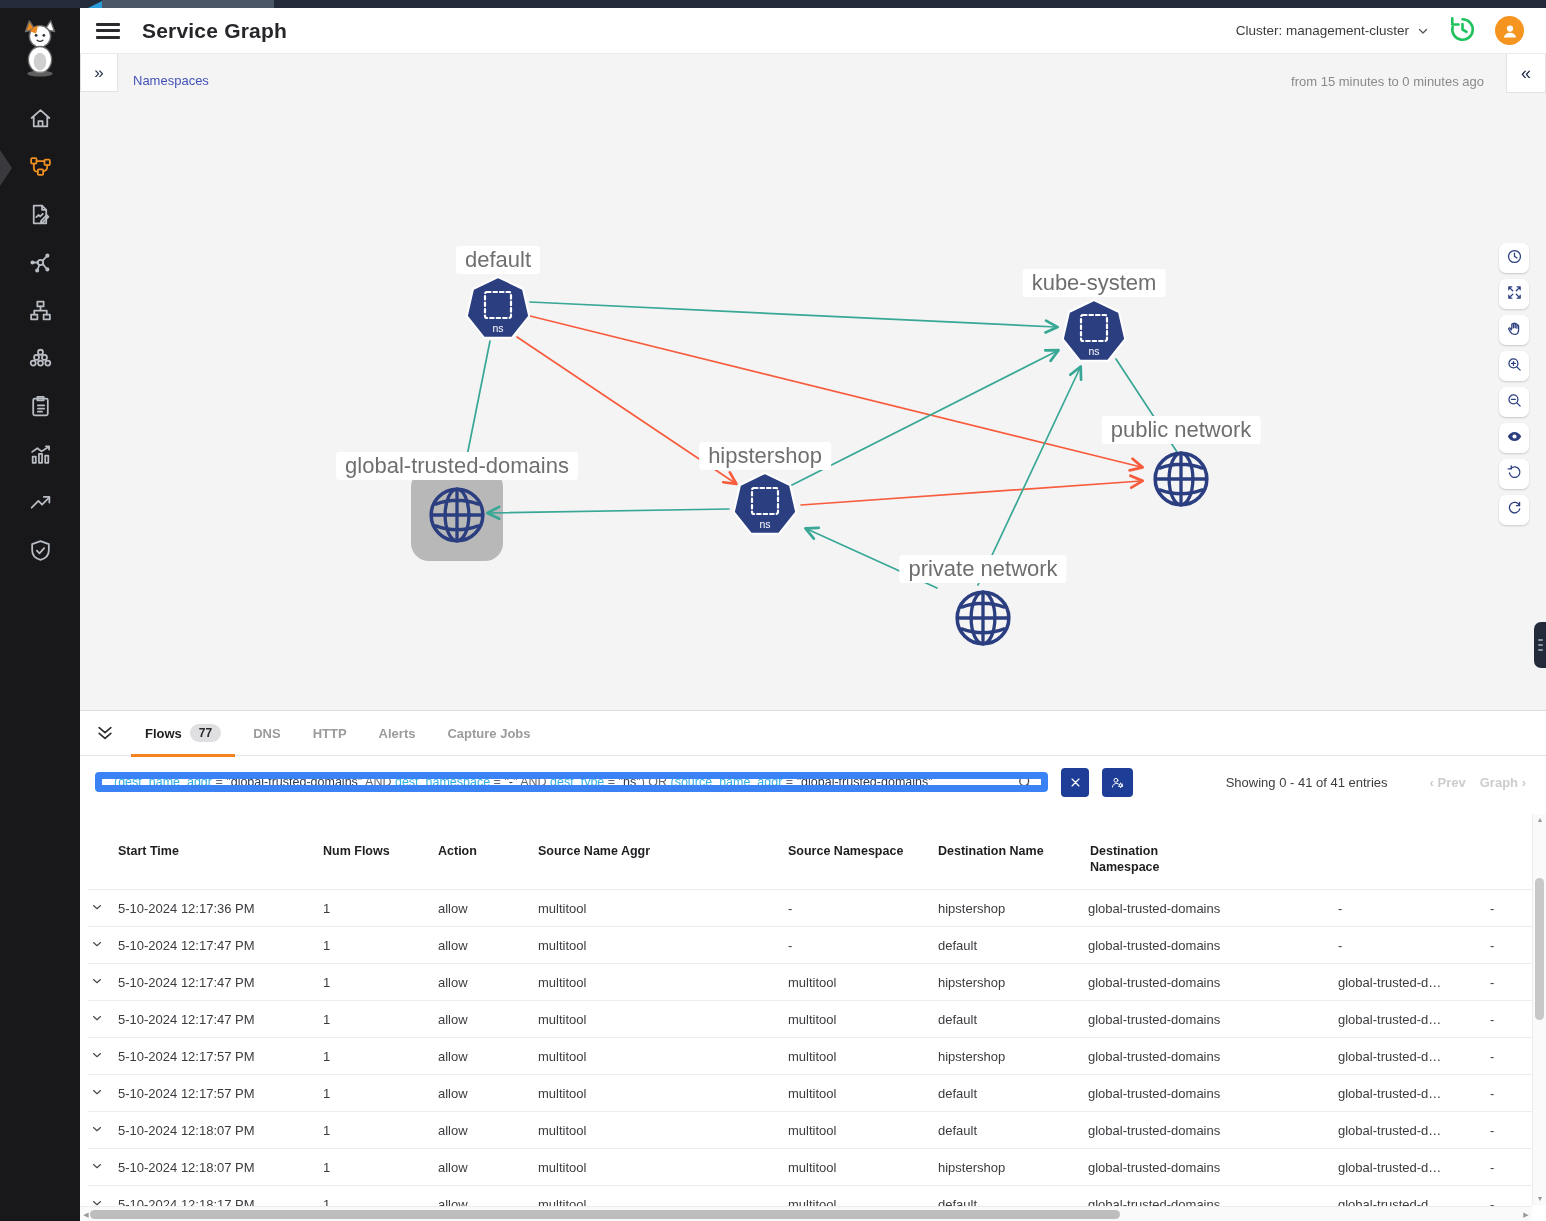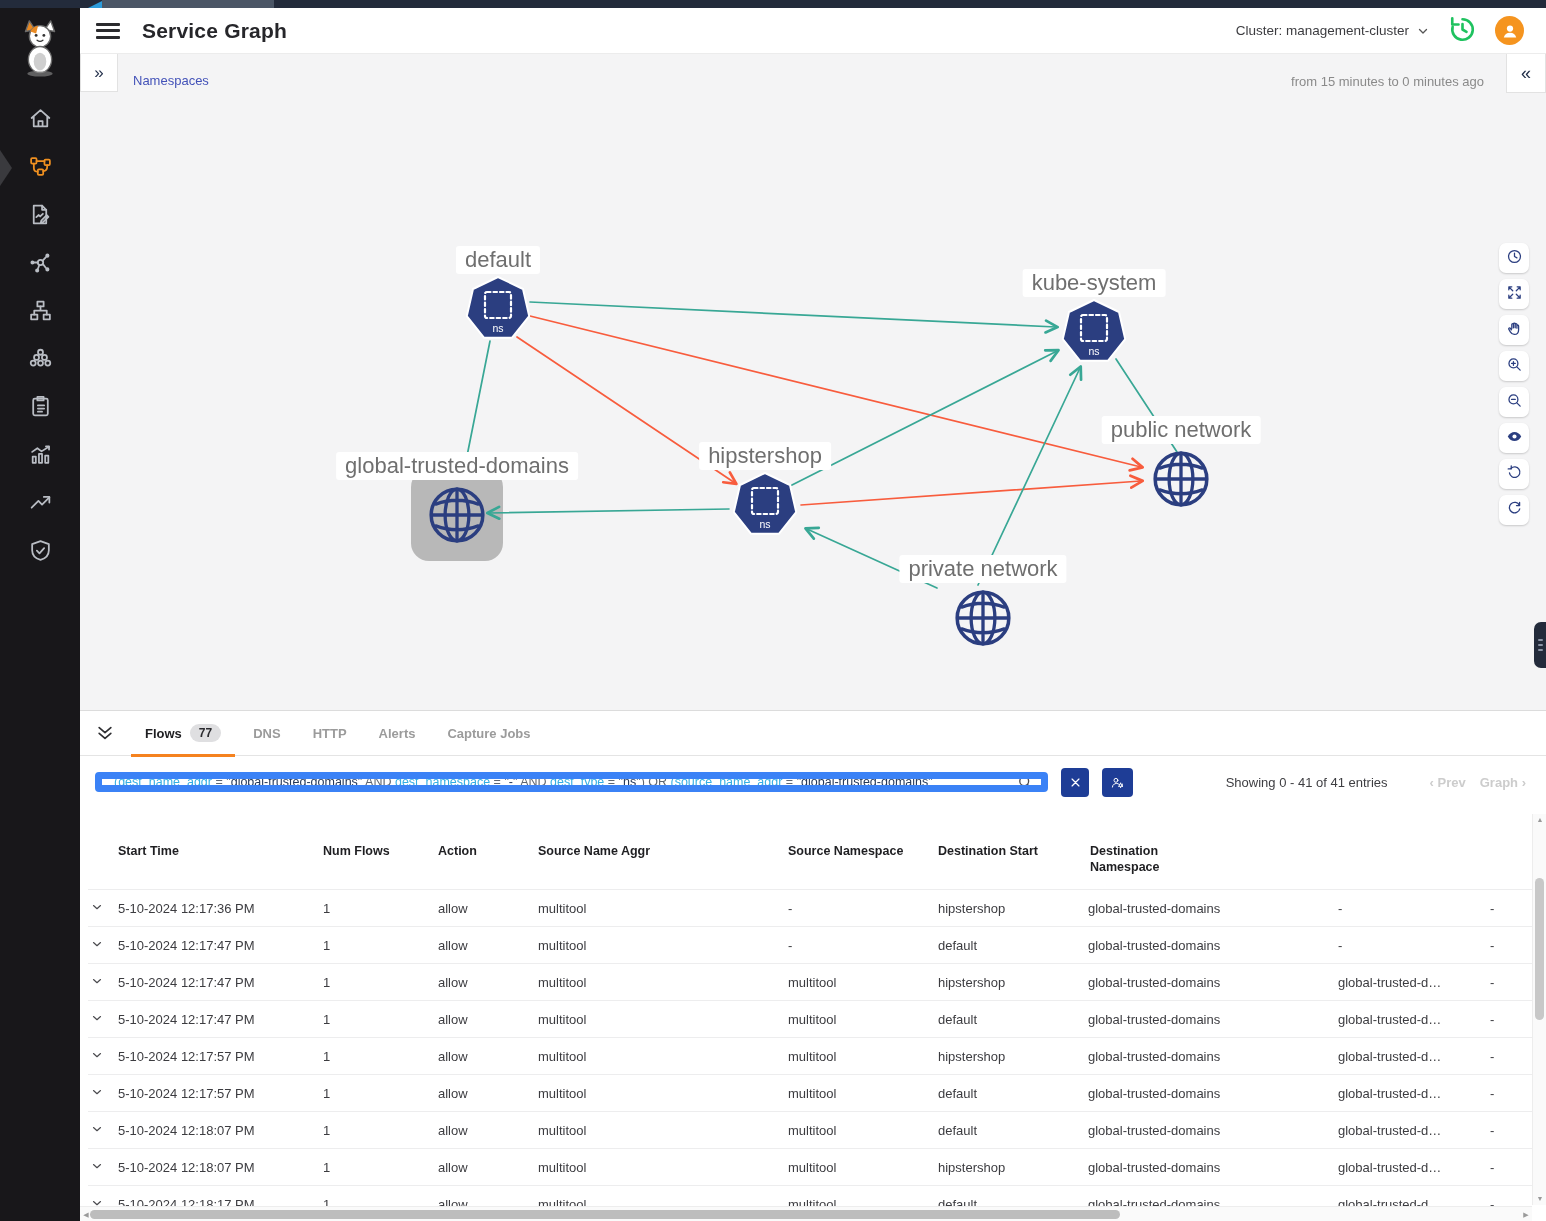--- a/index.html
+++ b/index.html
@@ -410,21 +410,21 @@
     </div>
   </div>
 
   <div class="thead" id="thead">
       <div class="cell" style="flex:none;width:28px;"></div>
       <div class="cell" style="flex:none;width:205px;">Start Time</div>
       <div class="cell" style="flex:none;width:115px;">Num Flows</div>
       <div class="cell" style="flex:none;width:100px;">Action</div>
       <div class="cell" style="flex:none;width:250px;">Source Name Aggr</div>
       <div class="cell" style="flex:none;width:150px;">Source Namespace</div>
-      <div class="cell" style="flex:none;width:152px;">Destination Start</div>
+      <div class="cell" style="flex:none;width:152px;">Destination Name</div>
       <div class="cell" style="flex:none;width:55px;">Destination Namespace</div>
     </div>
   <div class="tbody" id="tbody">
       <div class="trow">
         <div class="cell exp" style="flex:none;width:28px;">
           <span class="exp"><svg viewBox="0 0 24 24">
               <path d="M6 9.5l6 5.5 6-5.5"></path>
             </svg></span>
         </div>
         <div class="cell" style="flex:none;width:205px;">5-10-2024 12:17:36 PM</div>

